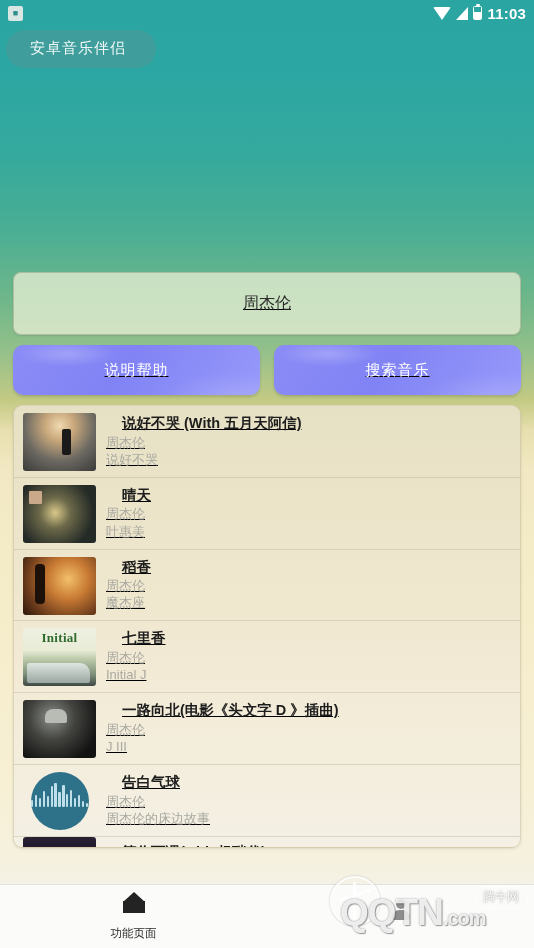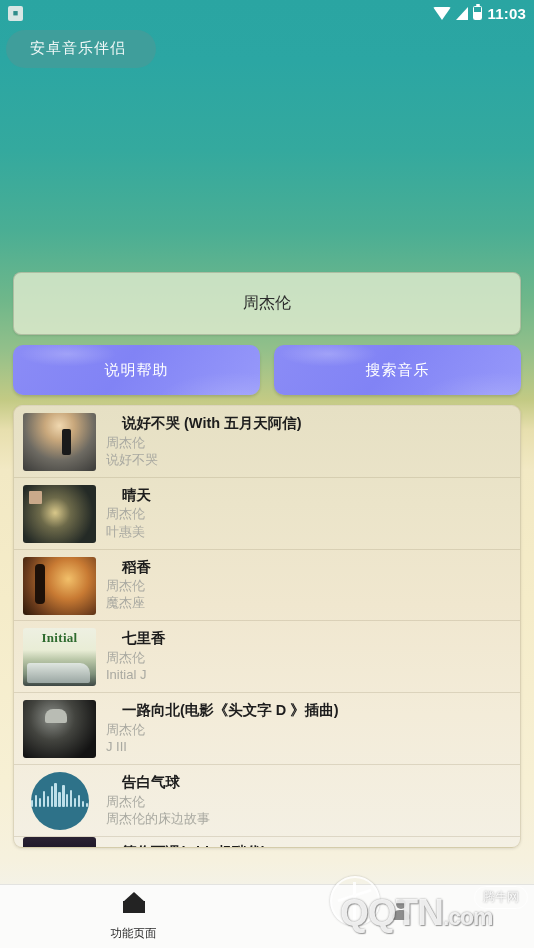--- a/index.html
+++ b/index.html
@@ -87,21 +87,21 @@
     border-radius:20px;
     padding:9px 30px 10px 24px;
     font-size:15px;
     letter-spacing:1px;
   }
 
   
   .hero { height:204px; }
 
   
-  .content { padding:0 13px; }
+  .content { padding:0 13px;text-decoration:underline; }
   .name-box {
     height:63px;
     background:rgba(226,236,208,.80);
     border:1px solid rgba(150,160,135,.55);
     border-radius:8px;
     display:flex; align-items:center; justify-content:center;
     font-size:16px; color:#2c2c2c;
     box-shadow:0 1px 2px rgba(0,0,0,.10);
   }
 
@@ -313,21 +313,21 @@
     opacity:.92;
   }
   .wm-qq {
     position:absolute; left:6px; bottom:12px;
     font-family:"Liberation Sans",sans-serif;
     font-size:37px; font-weight:bold;
     color:rgba(255,255,255,.86);
     letter-spacing:-1px;
     text-shadow:0 0 2px rgba(110,110,110,.85),1px 1px 1px rgba(90,90,90,.6);
   }
-  .wm-com { font-size:23px; }
+  .wm-com { font-size:20px; }
   .wm-badge {
     position:absolute; right:6px; top:14px;
     border:1.6px solid rgba(255,255,255,.9);
     border-radius:12px;
     padding:2px 8px;
     font-size:12px;
     color:rgba(255,255,255,.95);
     text-shadow:0 0 2px rgba(120,120,120,.9);
   }
   .wm-logo {

